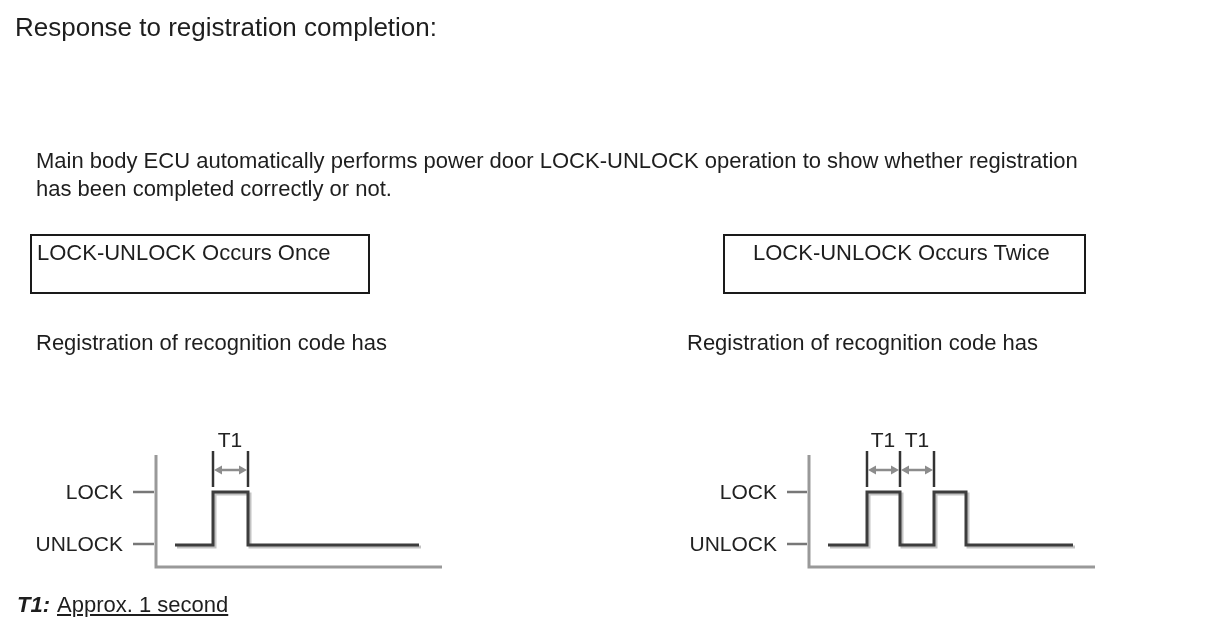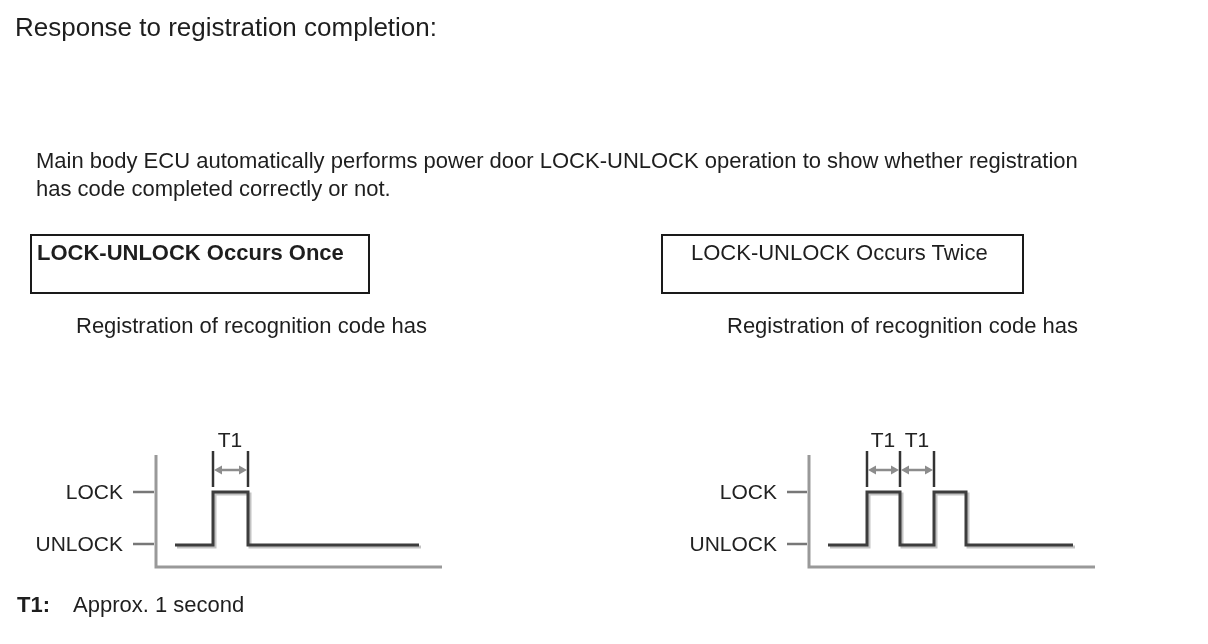--- a/index.html
+++ b/index.html
@@ -29,54 +29,53 @@
   .intro-line { display: block; }
   .result-box {
     top: 234px;
     width: 331px;
     height: 52px;
     border: 2px solid #1a1a1a;
     padding: 4px 0 0 5px;
     font-size: 22px;
     background: #ffffff;
   }
-  .result-box.left  { left: 30px; font-weight: bold; }
-  .result-box.right { left: 661px; padding-left: 28px; }
+  .result-box.left  { left: 30px; }
+  .result-box.right { left: 723px; padding-left: 28px; }
   .desc {
-    top: 312px;
+    top: 329px;
     font-size: 22px;
     line-height: 28px;
-    margin-left: 40px;
   }
   .desc.left  { left: 36px; }
   .desc.right { left: 687px; }
   .desc-line { display: block; }
   .diagram { top: 420px; }
   .diagram.left  { left: 30px; }
   .diagram.right { left: 660px; }
   .footnote {
     left: 17px; top: 592px;
     font-size: 22px;
   }
-  .footnote .prefix { font-weight: bold; }
-  .footnote .rest { margin-left: 23px; }
+  .footnote .prefix { font-weight: bold; font-style: italic; }
+  .footnote .rest { margin-left: 7px; text-decoration: underline; }
   svg text {
     font-family: "Liberation Sans", sans-serif;
     font-size: 21px;
     fill: #222222;
   }
 </style>
 </head>
 <body>
 
 <div class="abs page-title">Response to registration completion:</div>
 
 <div class="abs intro">
   <span class="intro-line">Main body ECU automatically performs power door LOCK-UNLOCK operation to show whether registration</span>
-  <span class="intro-line">has code completed correctly or not.</span>
+  <span class="intro-line">has been completed correctly or not.</span>
 </div>
 
 <div class="abs result-box left">
   <span>LOCK-UNLOCK Occurs Once</span>
 </div>
 
 <div class="abs result-box right">
   <span>LOCK-UNLOCK Occurs Twice</span>
 </div>
 

